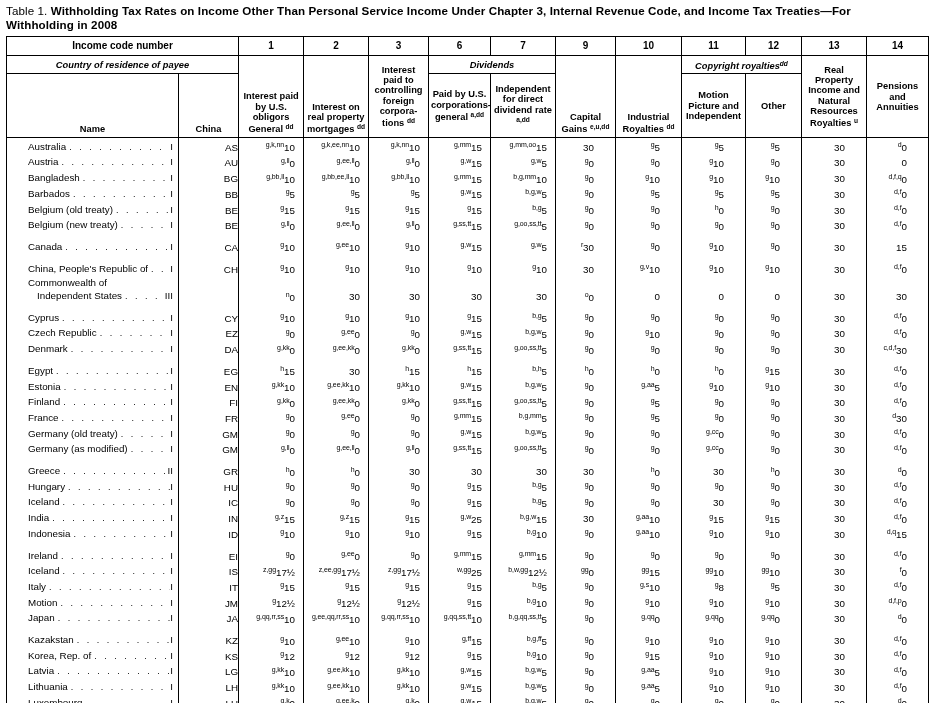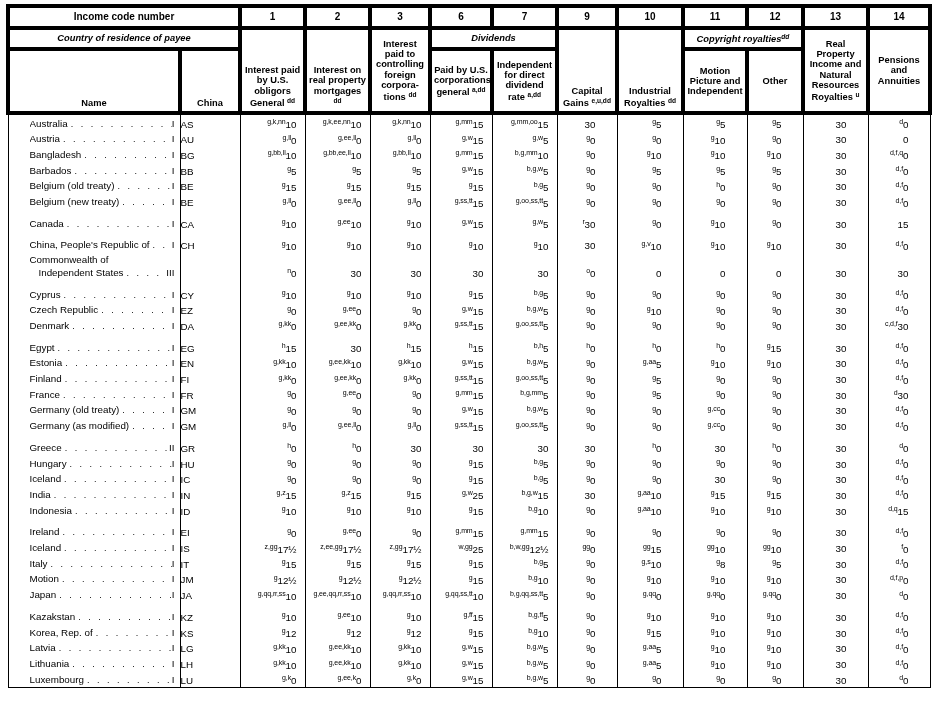--- a/index.html
+++ b/index.html
@@ -1,44 +1,45 @@
 <!DOCTYPE html>
 <html><head>
 <meta charset="utf-8">
 <style>
   html,body{margin:0;padding:0;background:#fff;}
   body{width:933px;height:703px;font-family:"Liberation Sans",sans-serif;color:#000;overflow:hidden;}
   .page{padding:4px 0 0 6px;}
   .title{width:905px;font-size:11.6px;line-height:13.6px;margin-bottom:5px;letter-spacing:.1px;}
   .t-bold{font-weight:700;}
   table{border-collapse:collapse;table-layout:fixed;width:922px;border:1.6px solid #000;}
-  th{border:4px solid #000000;font-weight:700;font-size:9.3px;line-height:10.2px;padding:1px 2px;text-align:center;vertical-align:middle;margin-left:15px;}
+  th{border:1px solid #000000;font-weight:700;font-size:9.3px;line-height:10.2px;padding:1px 2px;text-align:center;vertical-align:middle;margin-left:15px;}
   tr.r1 th{font-size:10px;height:16px;}
   tr.r2 th.band{height:15px;font-style:italic;}
   tr.r3{height:64px;}
   th.vb{vertical-align:bottom;padding-bottom:3px;}
   sup.hsup{font-size:6.6px;vertical-align:3px;font-weight:700;}
   td{border-left:1px solid #000;border-right:1px solid #000;font-size:9.8px;line-height:13.2px;padding:0;vertical-align:bottom;}
   td.val{text-align:right;white-space:nowrap;}
   td.pr-sm{padding-right:8px;}
   td.pr-lg{padding-right:21px;}
   td.name-cell{padding-left:5px;}
   .nm-line{display:flex;align-items:baseline;overflow:hidden;margin-left:16px;}
   .nm-line.indent .nm{padding-left:9px;}
   .nm{white-space:nowrap;}
   .dots{flex:1;overflow:hidden;white-space:nowrap;letter-spacing:2.5px;padding:0 3px;font-size:9px;}
   .cat{padding-right:5px;}
-  td.code-cell{text-align:left;}
+  td.code-cell{text-align:right;}
   .fn{font-size:7px;vertical-align:3.5px;letter-spacing:-.1px;}
   tr.gap td{height:6px;}
 </style>
 </head>
 <body>
 
 <div class="page">
+  <div class="title"><span>Table 1.</span> <span class="t-bold">Withholding Tax Rates on Income Other Than Personal Service Income Under Chapter 3, Internal Revenue Code, and Income Tax Treaties—For Withholding in 2008</span></div>
 
   <table>
     <colgroup>
       <col style="width:172px">
         <col style="width:60px">
         <col style="width:65px">
         <col style="width:65px">
       <col style="width:60px">
         <col style="width:62px">
         <col style="width:65px">

